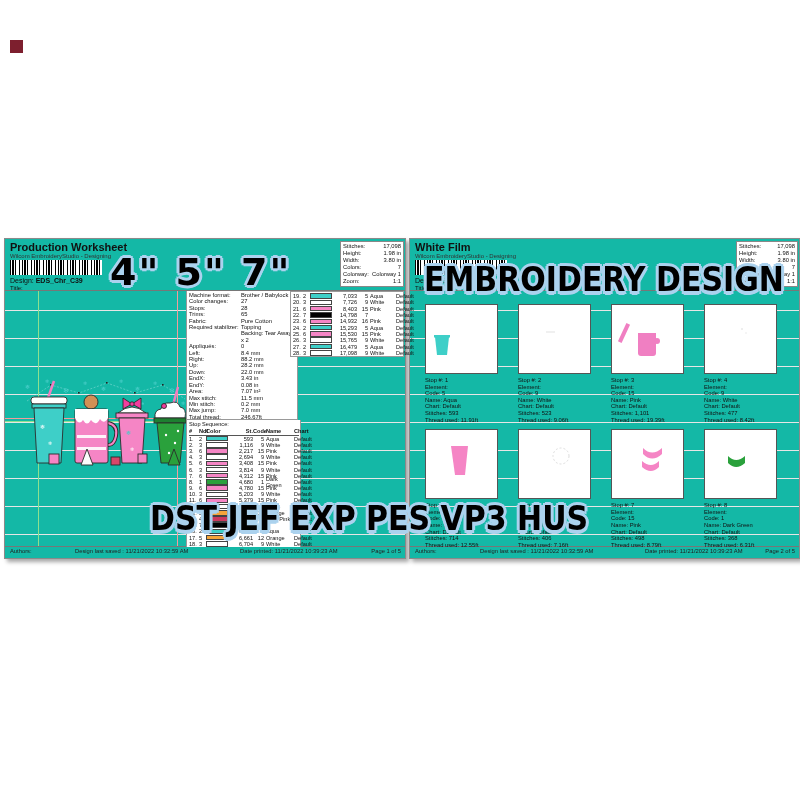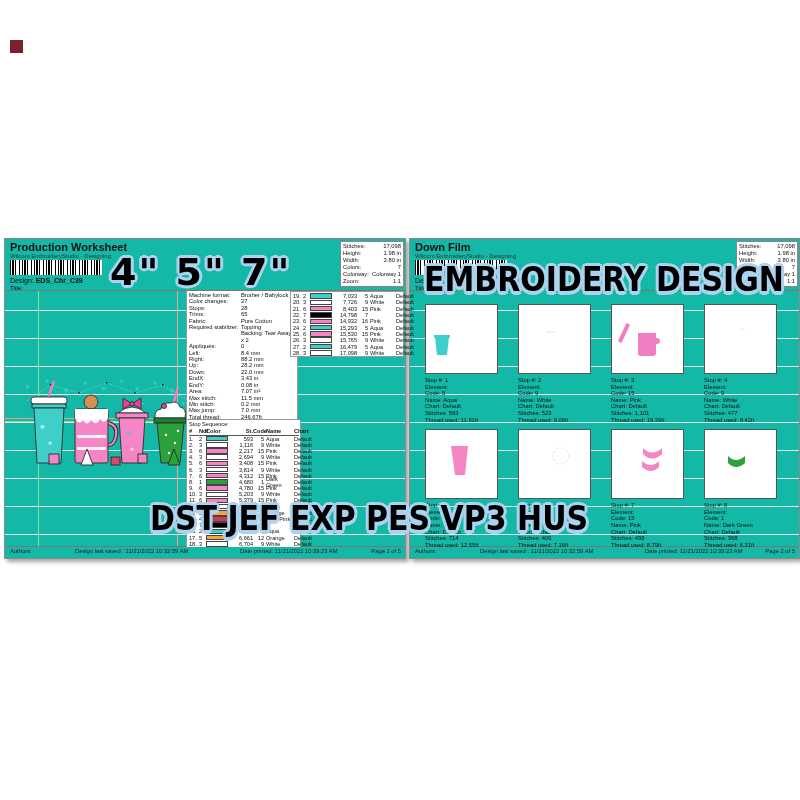--- a/index.html
+++ b/index.html
@@ -677,21 +677,21 @@
     <span class="f-authors">Authors:</span>
     <span class="f-saved">Design last saved : 11/21/2022 10:32:59 AM</span>
     <span class="f-printed">Date printed: 11/21/2022 10:39:23 AM</span>
     <span class="f-page">Page 1 of 5</span>
   </div>
 </div>
 
 <div class="page" id="pageR">
   <div class="gridlines"></div>
 
-  <div class="hdr-title">Down Film</div>
+  <div class="hdr-title">White Film</div>
   <div class="hdr-sub">Wilcom EmbroideryStudio - Designing</div>
   <div class="barcode"></div>
   <div class="design-line">
     <span>Design:</span>
     <span class="dn">EDS_Chr_C39</span>
   </div>
   <div class="title-line">Title:</div>
 
   <div class="stats">
 

